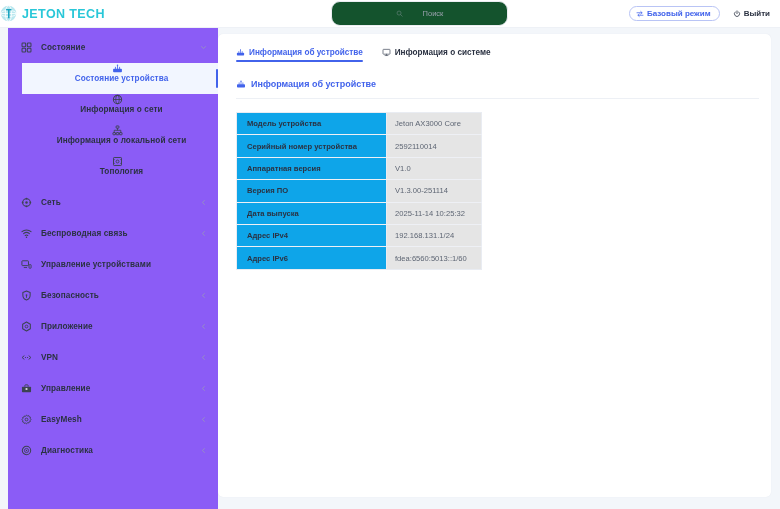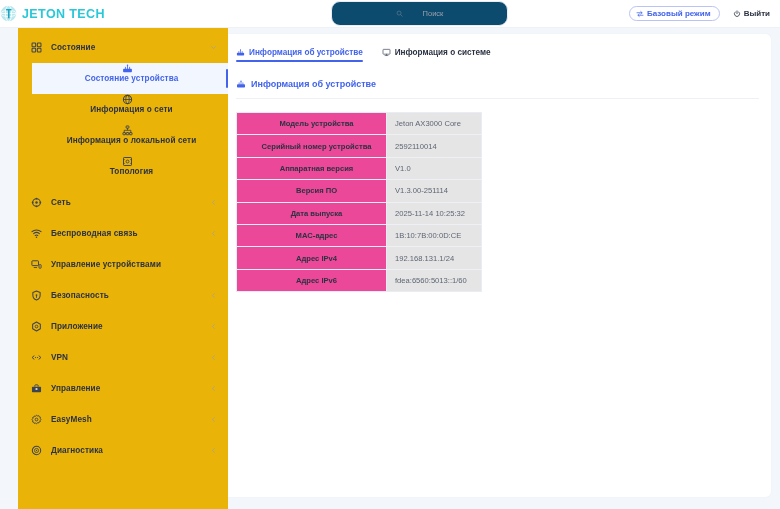--- a/index.html
+++ b/index.html
@@ -24,21 +24,21 @@
   }
   .brand { display: flex; align-items: center; gap: 5px; width: 210px; }
   .brand-mark { width: 17px; height: 17px; flex: 0 0 17px; display:block; }
   .brand-name {
     font-size: 12.5px; font-weight: 700; letter-spacing: .4px;
     color: #29c7d8;
   }
   .header-center { flex: 1; display: flex; justify-content: center; }
   .search-box {
     width: 177px; height: 25px;
-    background: #0c4a6e;
+    background: #14532d;
     border: 1px solid #ebedf2;
     border-radius: 9px;
     display: flex; align-items: center; justify-content: center; gap: 20px;
   }
   .search-icon { width: 7px; height: 7px; display: block; opacity: .55; }
   .search-ph { font-size: 7.5px; color: #9aa1ad; }
   .header-right { display: flex; align-items: center; gap: 13px; padding-right: 10px; }
   .mode-pill {
     display: flex; align-items: center; gap: 3px;
     border: 1px solid #b9c4f5;
@@ -47,23 +47,23 @@
     color: #4263eb; font-size: 8px; font-weight: 700;
     background: #fff; cursor: pointer; text-align: right;
   }
   .mode-pill svg { width: 8px; height: 8px; display: block; }
   .logout { display: flex; align-items: center; gap: 3px; cursor: pointer; }
   .logout svg { width: 8px; height: 8px; display: block; }
   .logout span { font-size: 8px; font-weight: 700; color: #2b3242; }
 
   
   .sidebar {
-    position: absolute; top: 28px; left: 18px;
+    position: absolute; top: 28px; left: 8px;
     width: 210px; height: 481px;
-    background: #eab308;
+    background: #8b5cf6;
     overflow: hidden;
     z-index: 3;
     text-align: right;
   }
   .nav-group { padding-top: 4px; }
   .nav-item {
     position: relative;
     display: flex; align-items: center;
     height: 31px;
     padding-left: 13px; padding-right: 11px;
@@ -137,26 +137,25 @@
     width: 246px;
     border-collapse: collapse;
     border: 1px solid #e9ecf2;
     table-layout: fixed;
   }
   .info-table tr { height: 22.4px; }
   .info-table td { border-bottom: 1px solid #eef0f5; vertical-align: middle; }
   .info-table tr:last-child td { border-bottom: none; }
   .info-table td.k {
     width: 150px;
-    background: #ec4899;
+    background: #0ea5e9;
     font-size: 7.6px; font-weight: 700; color: #2b3242;
     padding-left: 10px;
     border-right: 1px solid #e9ecf2;
     white-space: nowrap;
-    text-align: center;
   }
   .info-table td.v {
     background: #e5e5e5;
     font-size: 7.6px; font-weight: 400; color: #5d6573;
     padding-left: 8px;
     white-space: nowrap;
   }
 </style>
 </head>
 <body>
@@ -471,24 +470,20 @@
             </tr>
             <tr>
               <td class="k">Версия ПО</td>
               <td class="v">V1.3.00-251114</td>
             </tr>
             <tr>
               <td class="k">Дата выпуска</td>
               <td class="v">2025-11-14 10:25:32</td>
             </tr>
             <tr>
-              <td class="k">MAC-адрес</td>
-              <td class="v">1B:10:7B:00:0D:CE</td>
-            </tr>
-            <tr>
               <td class="k">Адрес IPv4</td>
               <td class="v">192.168.131.1/24</td>
             </tr>
             <tr>
               <td class="k">Адрес IPv6</td>
               <td class="v">fdea:6560:5013::1/60</td>
             </tr>
           </tbody>
         </table>
       </div>

